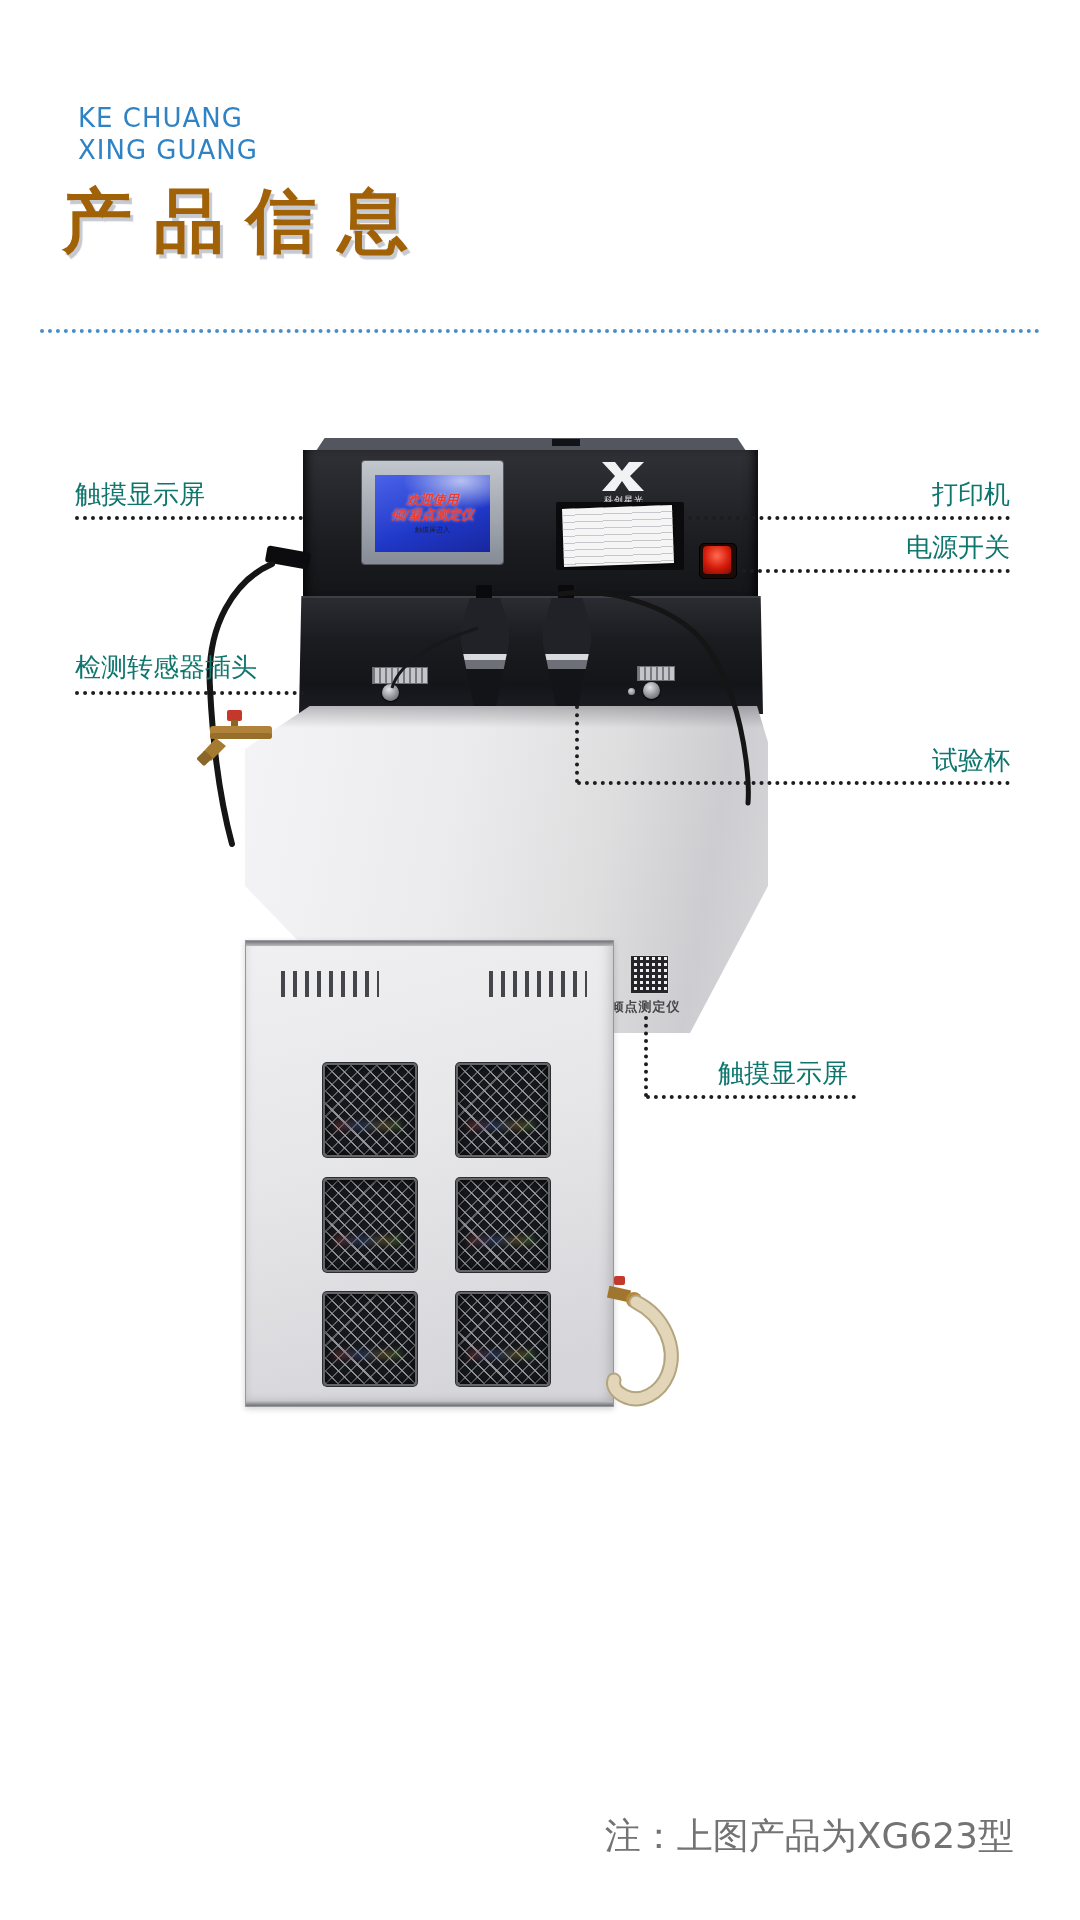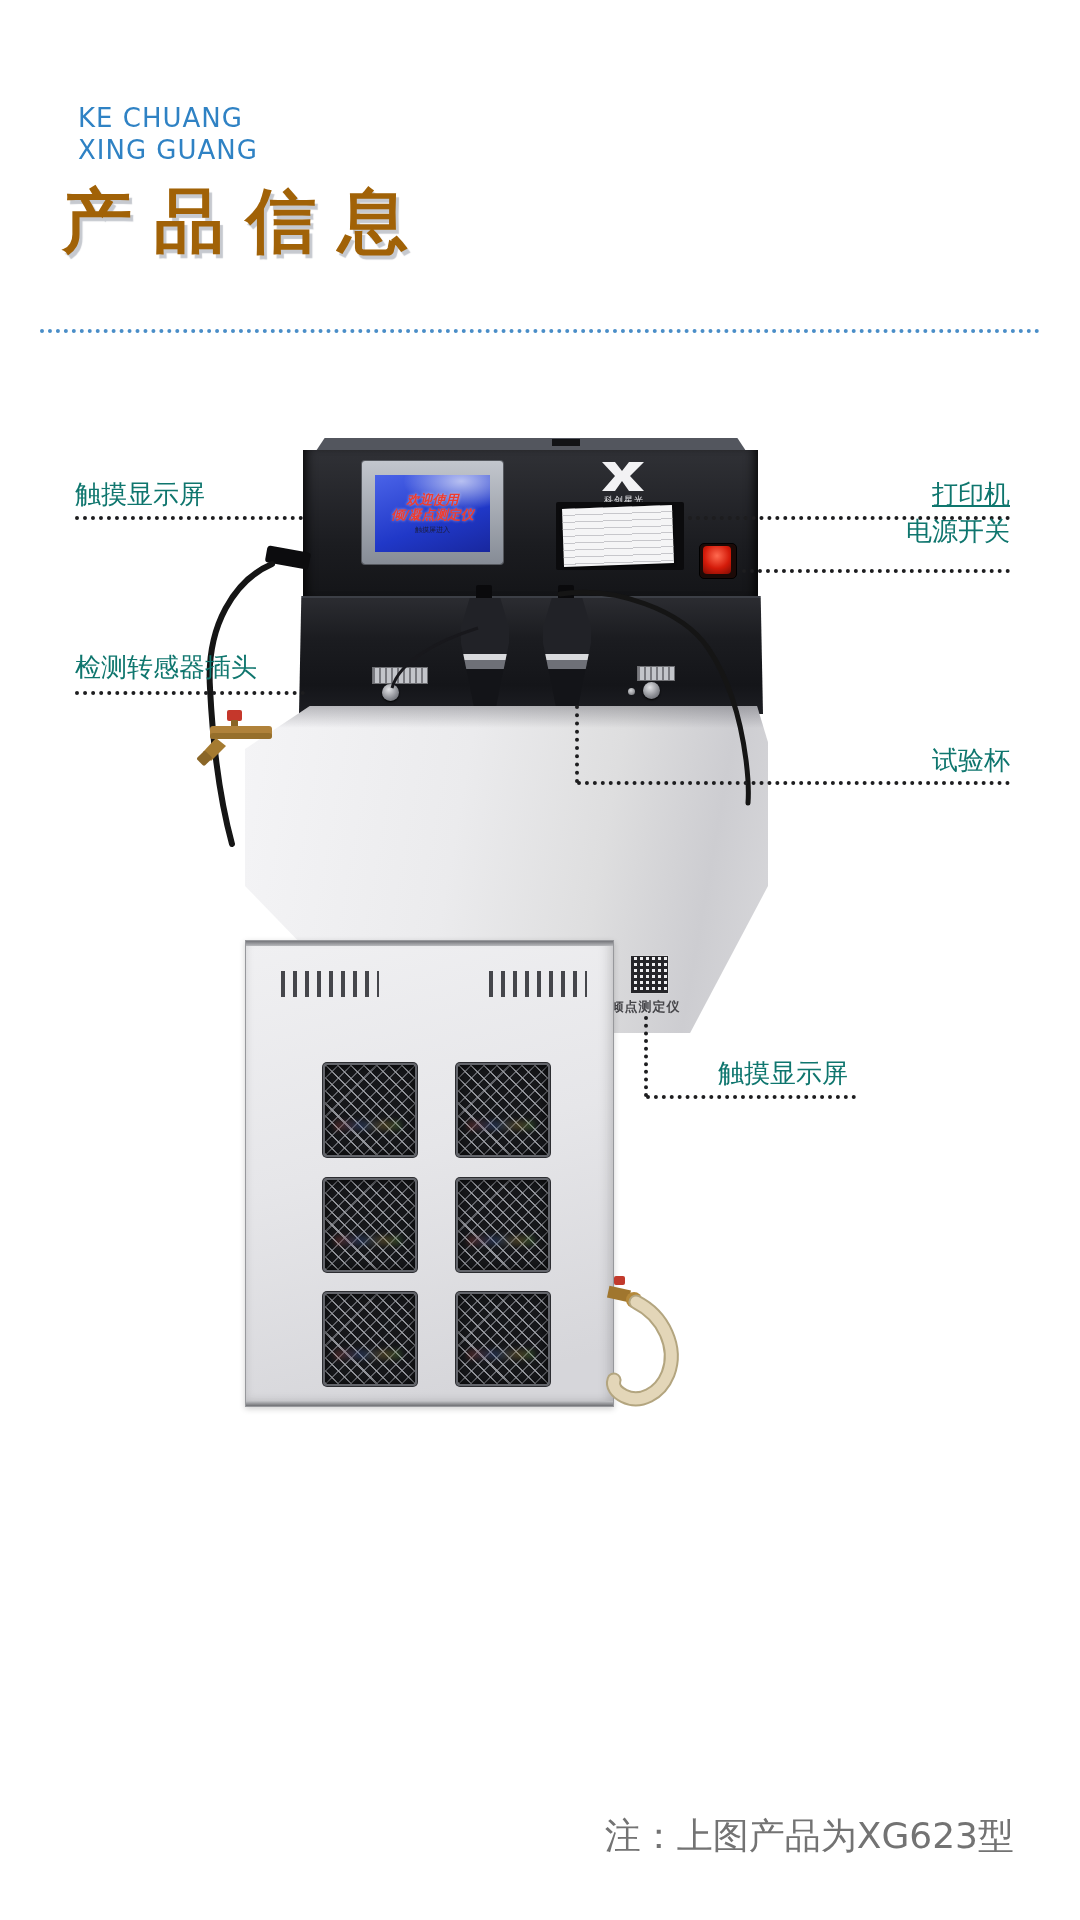--- a/index.html
+++ b/index.html
@@ -136,24 +136,24 @@
       <div class="abs qr-caption">XG623凝点倾点测定仪</div>
     </div>
   </div>
 
   <div class="abs co-label" style="left:75px;top:477px;">触摸显示屏</div>
   <div class="abs dots-h" style="left:75px;top:516px;width:228px;"></div>
 
   <div class="abs co-label" style="left:75px;top:650px;">检测转感器插头</div>
   <div class="abs dots-h" style="left:75px;top:691px;width:230px;"></div>
 
-  <div class="abs co-label" style="right:70px;top:477px;text-decoration:underline;">打印机</div>
+  <div class="abs co-label" style="right:70px;top:477px;">打印机</div>
   <div class="abs dots-h" style="left:688px;top:516px;width:322px;"></div>
 
-  <div class="abs co-label" style="right:70px;top:514px;text-align:right;">电源开关</div>
+  <div class="abs co-label" style="right:70px;top:530px;text-align:right;">电源开关</div>
   <div class="abs dots-h" style="left:742px;top:569px;width:268px;"></div>
 
   <div class="abs co-label" style="right:70px;top:743px;">试验杯</div>
   <div class="abs dots-v" style="left:575px;top:705px;height:78px;"></div>
   <div class="abs dots-h" style="left:577px;top:781px;width:433px;"></div>
 
   <div class="abs rear">
     <div class="abs rear-edge-top"></div>
     <div class="abs rear-edge-bottom"></div>
     <div class="abs slots" style="left:35px;top:30px;width:98px;"></div>

